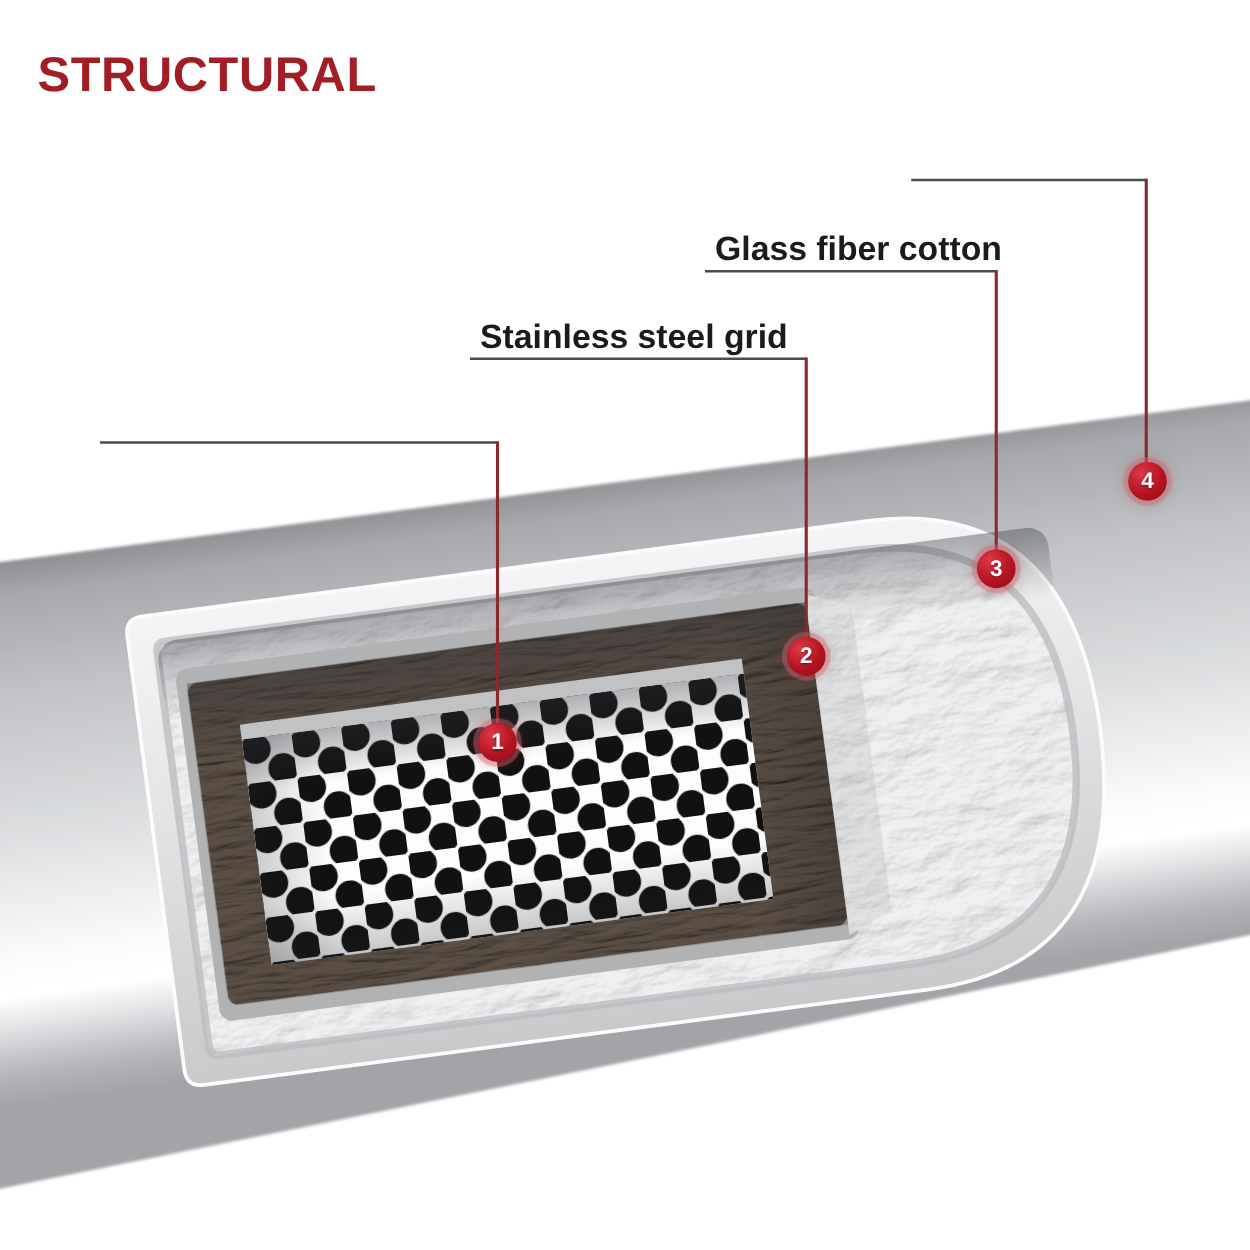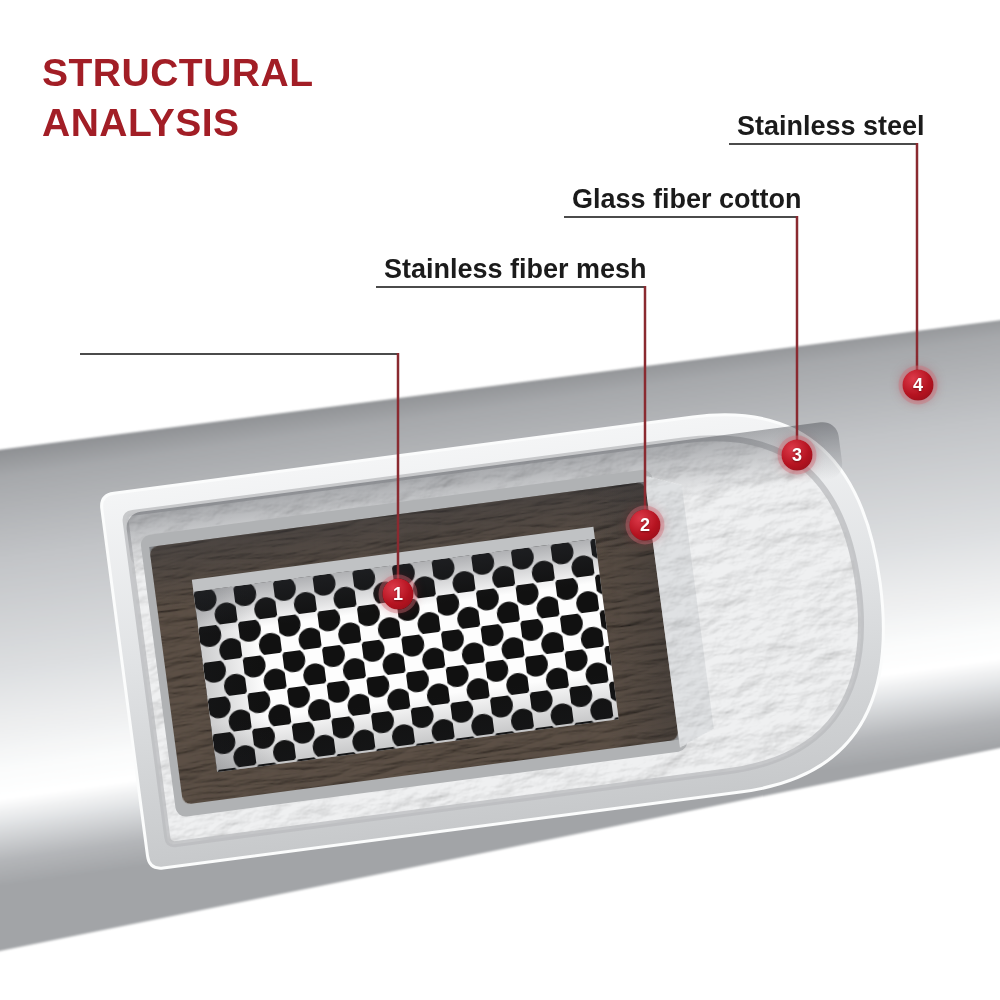--- a/index.html
+++ b/index.html
@@ -2,21 +2,21 @@
 <html><head>
 <meta charset="utf-8">
 <style>
   html,body{margin:0;padding:0;background:#ffffff;}
   .stage{
     position:relative;width:1000px;height:1000px;background:#ffffff;
     overflow:hidden;font-family:"Liberation Sans",sans-serif;
   }
   svg.scene{position:absolute;left:0;top:0;}
   .page-title{
-    position:absolute;left:30px;top:36px;margin:12px;
+    position:absolute;left:30px;top:36px;margin:0;
     font-size:39px;line-height:50px;font-weight:bold;letter-spacing:0.5px;
     color:#a21e26;
   }
   .page-title span{display:block;}
   .anno-label{
     position:absolute;white-space:nowrap;
     font-size:27px;line-height:30px;font-weight:bold;color:#1b1b1b;
   }
   #lab1{left:88px;top:321px;}
   #lab2{left:384px;top:254px;}
@@ -140,25 +140,23 @@
       <line x1="645" y1="286" x2="645" y2="510" stroke="#8a2a30" stroke-width="2.5"></line>
       <line x1="564" y1="217" x2="797" y2="217" stroke="#4b4b4b" stroke-width="2"></line>
       <line x1="797" y1="216" x2="797" y2="440" stroke="#8a2a30" stroke-width="2.5"></line>
       <line x1="729" y1="144" x2="917" y2="144" stroke="#4b4b4b" stroke-width="2"></line>
       <line x1="917" y1="143" x2="917" y2="370" stroke="#8a2a30" stroke-width="2.5"></line>
     </g>
   </svg>
 
   <h1 class="page-title">
     <span>STRUCTURAL</span>
-    <span>ANALYSIS</span>
   </h1>
 
-  <div class="anno-label" id="lab2">Stainless fiber mesh</div>
+  <div class="anno-label" id="lab2">Stainless steel grid</div>
   <div class="anno-label" id="lab3">Glass fiber cotton</div>
-  <div class="anno-label" id="lab4">Stainless steel</div>
 
   <div class="badge" id="badge1">1</div>
   <div class="badge" id="badge2">2</div>
   <div class="badge" id="badge3">3</div>
   <div class="badge" id="badge4">4</div>
 
 </div>
 
 </body></html>

